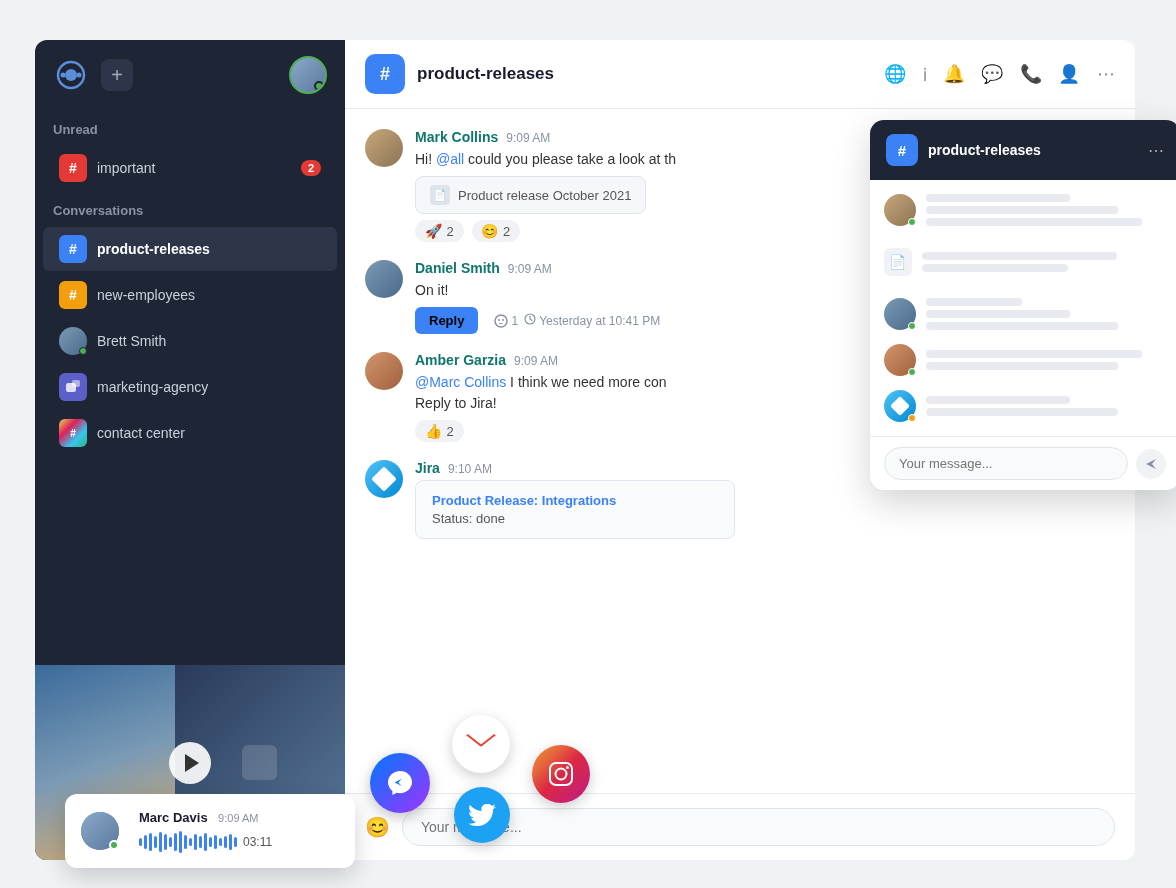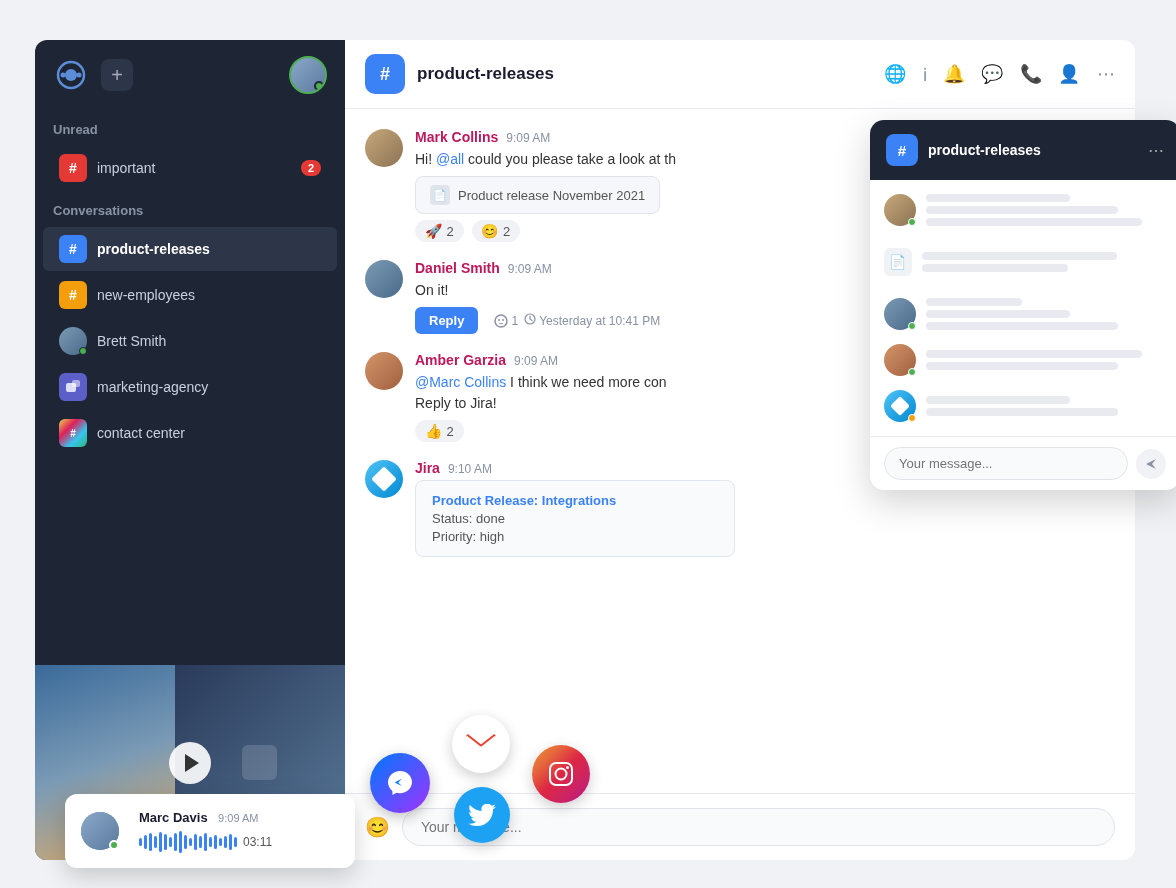--- a/index.html
+++ b/index.html
@@ -347,21 +347,21 @@
     .msg-header {
       display: flex;
       align-items: baseline;
       gap: 8px;
       margin-bottom: 4px;
     }
 
     .msg-name {
       font-size: 14px;
       font-weight: 700;
-      color: #be185d;
+      color: #0f766e;
     }
 
     .msg-time {
       font-size: 12px;
       color: #8892a4;
     }
 
     .msg-text {
       font-size: 14px;
       color: #333;
@@ -414,21 +414,21 @@
       cursor: pointer;
     }
 
     .reaction-count {
       font-size: 13px;
       color: #555;
     }
 
     .reply-btn {
       background: #3b82f6;
-      color: #ffffff;
+      color: #000000;
       border: none;
       border-radius: 6px;
       padding: 6px 14px;
       font-size: 13px;
       font-weight: 600;
       cursor: pointer;
       margin-right: 10px;
       text-align: right;
     }
 
@@ -807,21 +807,21 @@
         <div class="msg-content">
           <div class="msg-header">
             <span class="msg-name">Mark Collins</span>
             <span class="msg-time">9:09 AM</span>
           </div>
           <div class="msg-text">
             Hi! <span class="mention">@all</span> could you please take a look at th
           </div>
           <div class="msg-attachment">
             <div class="doc-icon">📄</div>
-            <span>Product release November 2021</span>
+            <span>Product release October 2021</span>
           </div>
           <div class="reactions">
             <div class="reaction">
               <span>🚀</span>
               <span class="reaction-count">2</span>
             </div>
             <div class="reaction">
               <span>😊</span>
               <span class="reaction-count">2</span>
             </div>
@@ -884,21 +884,20 @@
           <div class="jira-diamond"></div>
         </div>
         <div class="msg-content">
           <div class="msg-header">
             <span class="msg-name">Jira</span>
             <span class="msg-time">9:10 AM</span>
           </div>
           <div class="jira-card">
             <div class="jira-title">Product Release: Integrations</div>
             <div class="jira-field">Status: done</div>
-            <div class="jira-field">Priority: high</div>
           </div>
         </div>
       </div>
 
     </div>
 
     <div class="message-input-area">
       <span class="input-emoji">😊</span>
       <input class="message-input" type="text" placeholder="Your message..." style="">
     </div>

